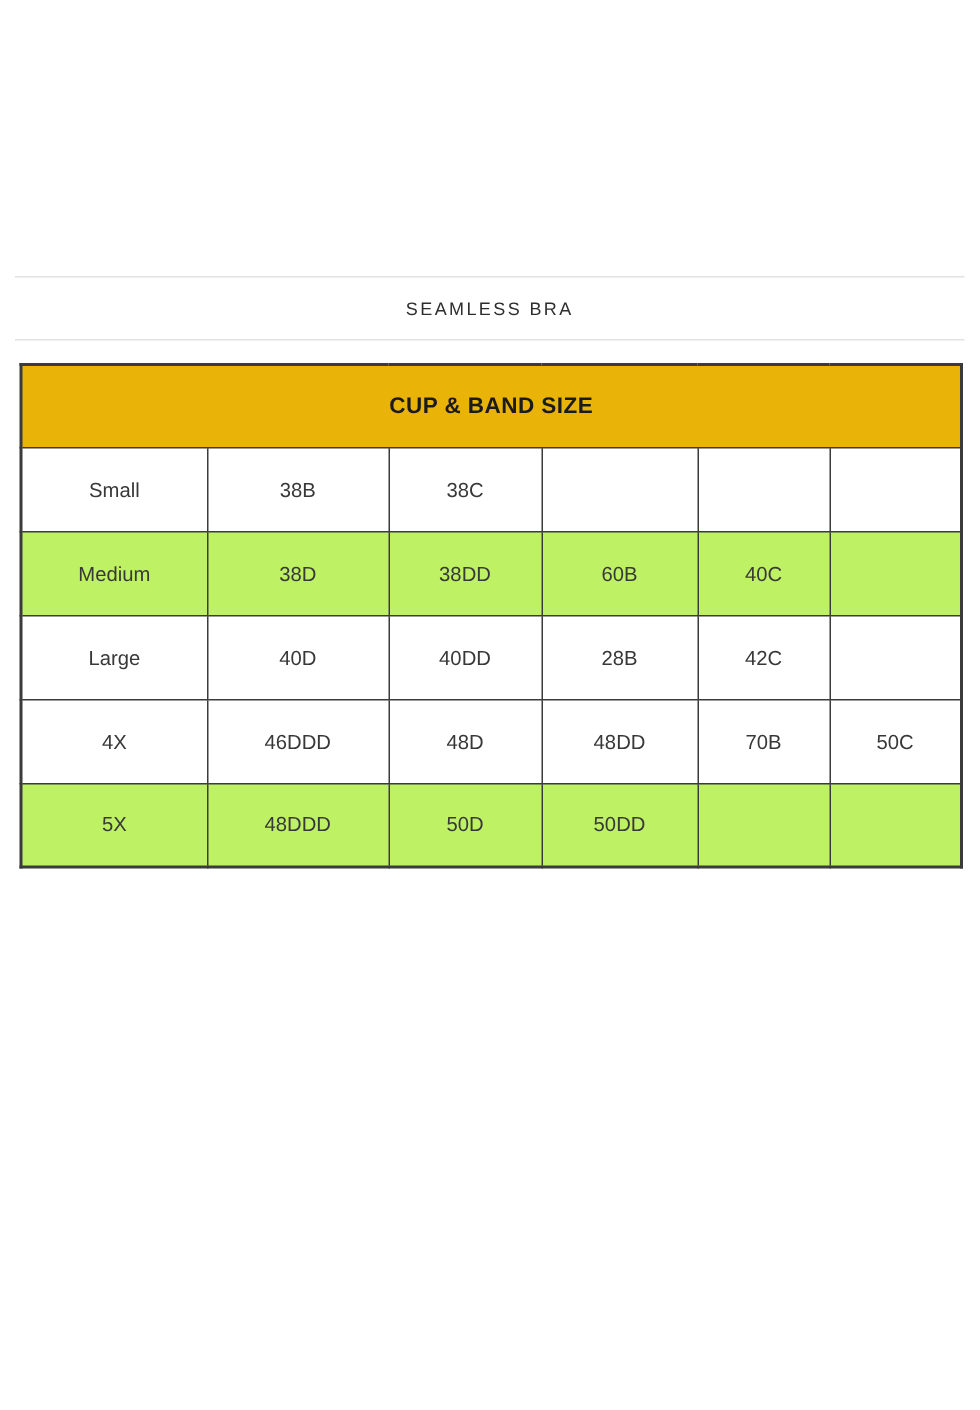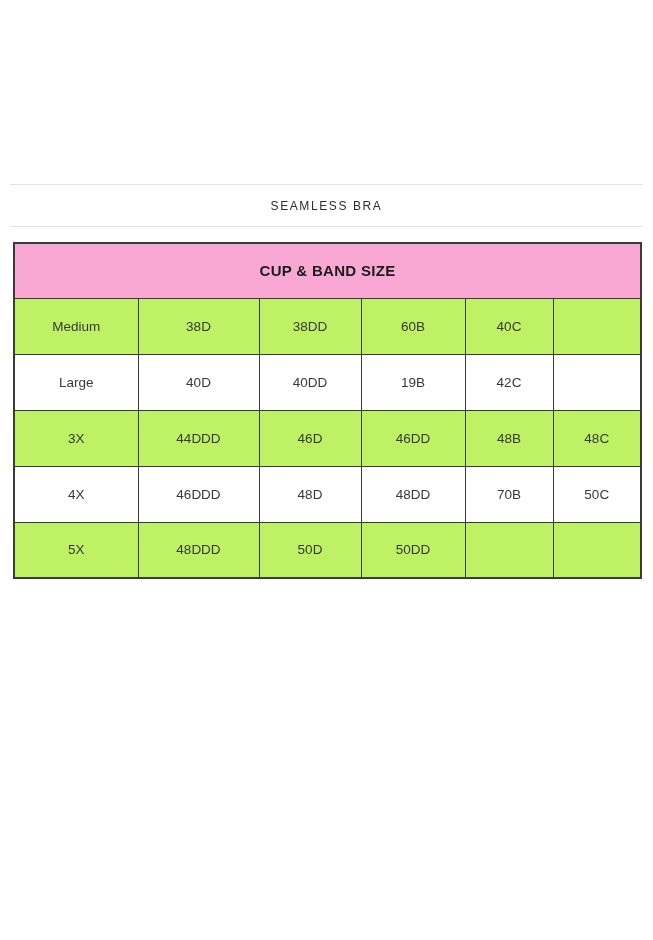--- a/index.html
+++ b/index.html
@@ -41,21 +41,21 @@
     border: 2px solid #3b3b3b;
   }
   table.size-chart th,
   table.size-chart td {
     border: 1.5px solid #3b3b3b;
     text-align: center;
     vertical-align: middle;
   }
   table.size-chart th {
     height: 55px;
-    background: #f9a8d4;
+    background: #eab308;
     font-size: 15px;
     font-weight: bold;
     color: #1b1b1b;
     letter-spacing: 0.3px;
   }
   table.size-chart td {
     height: 56px;
     font-size: 13.5px;
     color: #383838;
     background: #ffffff;
@@ -84,43 +84,43 @@
       <col style="width:104px">
       <col style="width:88px">
       <col style="width:88px">
     </colgroup>
     <thead>
       <tr>
         <th colspan="6">CUP &amp; BAND SIZE</th>
       </tr>
     </thead>
     <tbody id="size-chart-body">
+        <tr>
+          <td>Small</td>
+          <td>38B</td>
+          <td>38C</td>
+          <td></td>
+          <td></td>
+          <td></td>
+        </tr>
         <tr class="alt">
           <td>Medium</td>
           <td>38D</td>
           <td>38DD</td>
           <td>60B</td>
           <td>40C</td>
           <td></td>
         </tr>
         <tr>
           <td>Large</td>
           <td>40D</td>
           <td>40DD</td>
-          <td>19B</td>
+          <td>28B</td>
           <td>42C</td>
           <td></td>
-        </tr>
-        <tr class="alt">
-          <td>3X</td>
-          <td>44DDD</td>
-          <td>46D</td>
-          <td>46DD</td>
-          <td>48B</td>
-          <td>48C</td>
         </tr>
         <tr>
           <td>4X</td>
           <td>46DDD</td>
           <td>48D</td>
           <td>48DD</td>
           <td>70B</td>
           <td>50C</td>
         </tr>
         <tr class="alt">

